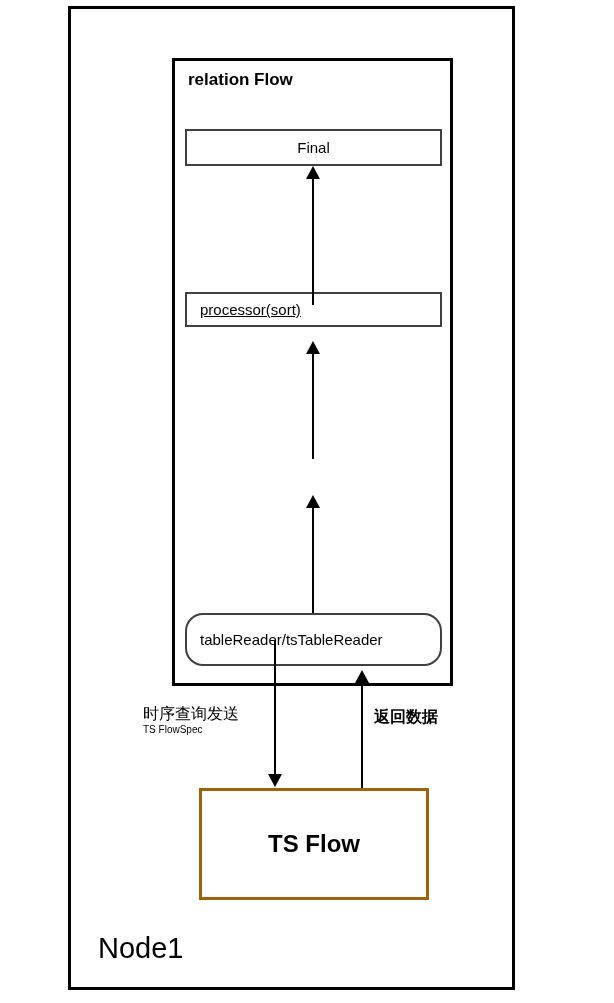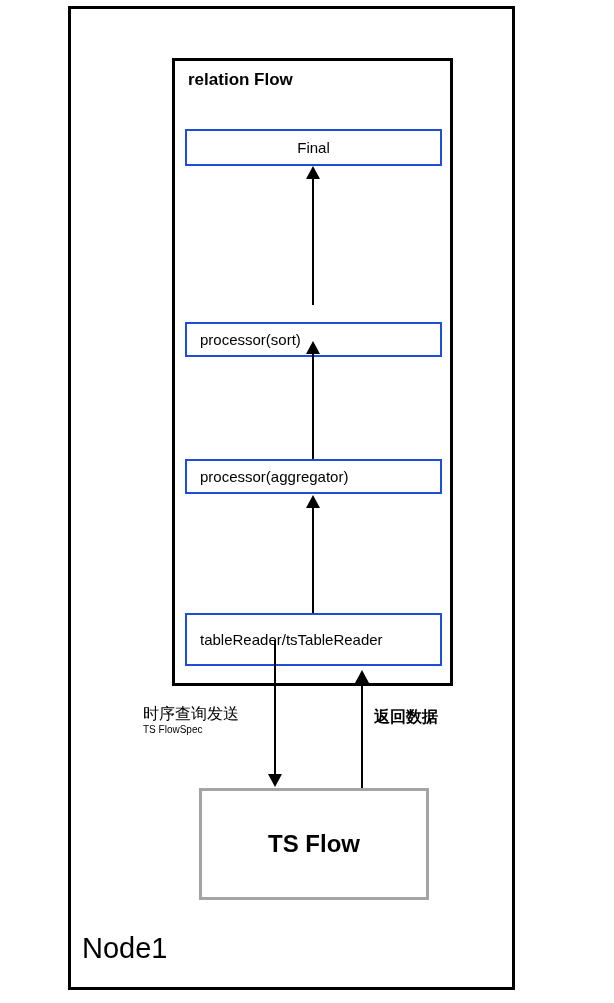--- a/index.html
+++ b/index.html
@@ -25,21 +25,21 @@
     left: 68px;
     top: 6px;
     width: 447px;
     height: 984px;
     border: 3px solid #000000;
     box-sizing: border-box;
     background: #ffffff;
   }
   .node-label {
     position: absolute;
-    left: 82px;
+    left: 98px;
     top: 934px;
     font-size: 29px;
     font-weight: 400;
     line-height: 1;
     letter-spacing: 0px;
     white-space: nowrap;
   }
 
   
   .flow-box {
@@ -58,52 +58,52 @@
     top: 70px;
     font-size: 17px;
     font-weight: bold;
     line-height: 1.2;
     white-space: nowrap;
   }
 
   
   .stage {
     position: absolute;
-    border: 2px solid #1d4ed8;
+    border: 2px solid #404040;
     box-sizing: border-box;
     background: #ffffff;
     font-size: 15px;
     font-weight: 400;
     display: flex;
     align-items: center;
   }
   .stage.center { justify-content: center; }
   .stage.left { justify-content: flex-start; padding-left: 13px; }
 
   .stage-final {
     left: 185px;  top: 129px;  width: 257px; height: 37px;
   }
   .stage-sort {
-    left: 185px;  top: 322px;  width: 257px; height: 35px;
+    left: 185px;  top: 292px;  width: 257px; height: 35px; text-decoration: underline;
   }
   .stage-agg {
     left: 185px;  top: 459px;  width: 257px; height: 35px;
   }
   .stage-reader {
-    left: 185px;  top: 613px;  width: 257px; height: 53px;
+    left: 185px;  top: 613px;  width: 257px; height: 53px; border-radius: 18px;
   }
 
   
   .tsflow-box {
     position: absolute;
     left: 199px;
     top: 788px;
     width: 230px;
     height: 112px;
-    border: 3px solid #a3a3a3;
+    border: 3px solid #a16207;
     box-sizing: border-box;
     background: #ffffff;
     display: flex;
     align-items: center;
     justify-content: center;
     font-size: 24px;
     font-weight: bold;
   }
 
   
@@ -163,21 +163,20 @@
 
   <div class="node-box"></div>
 
   <div class="flow-box"></div>
   <div class="flow-title">relation Flow</div>
 
   <div class="stage stage-final center">Final</div>
 
   <div class="stage stage-sort left">processor(sort)</div>
 
-  <div class="stage stage-agg left">processor(aggregator)</div>
 
   <div class="stage stage-reader left">tableReader/tsTableReader</div>
 
   <div class="vline arw1-line"></div>
   <div class="arrowhead-up arw1-head"></div>
 
   <div class="vline arw2-line"></div>
   <div class="arrowhead-up arw2-head"></div>
 
   <div class="vline arw3-line"></div>

